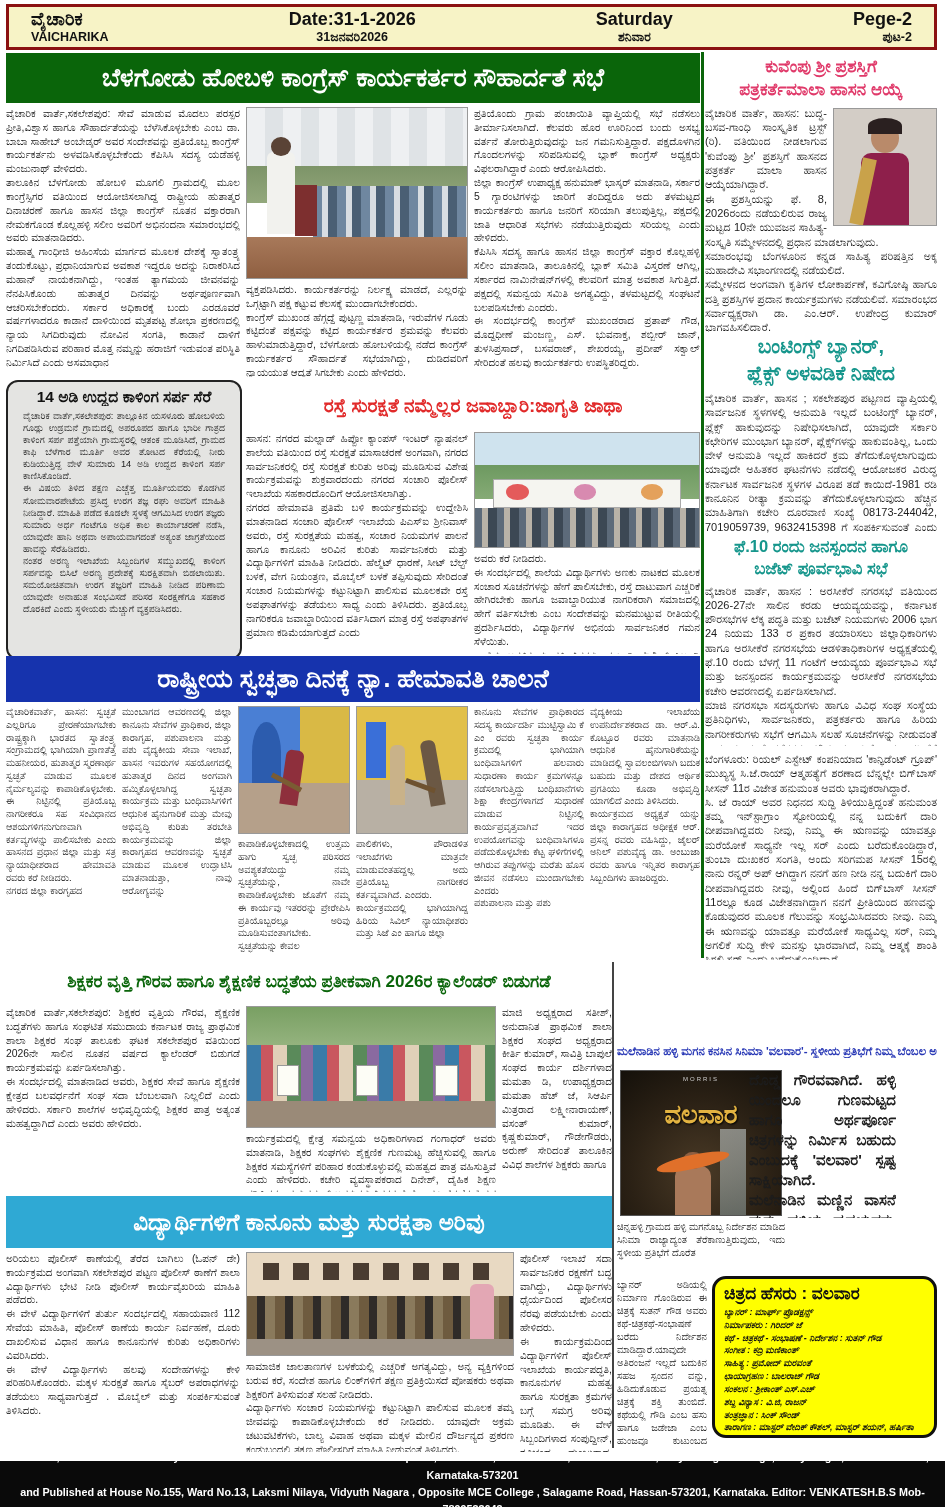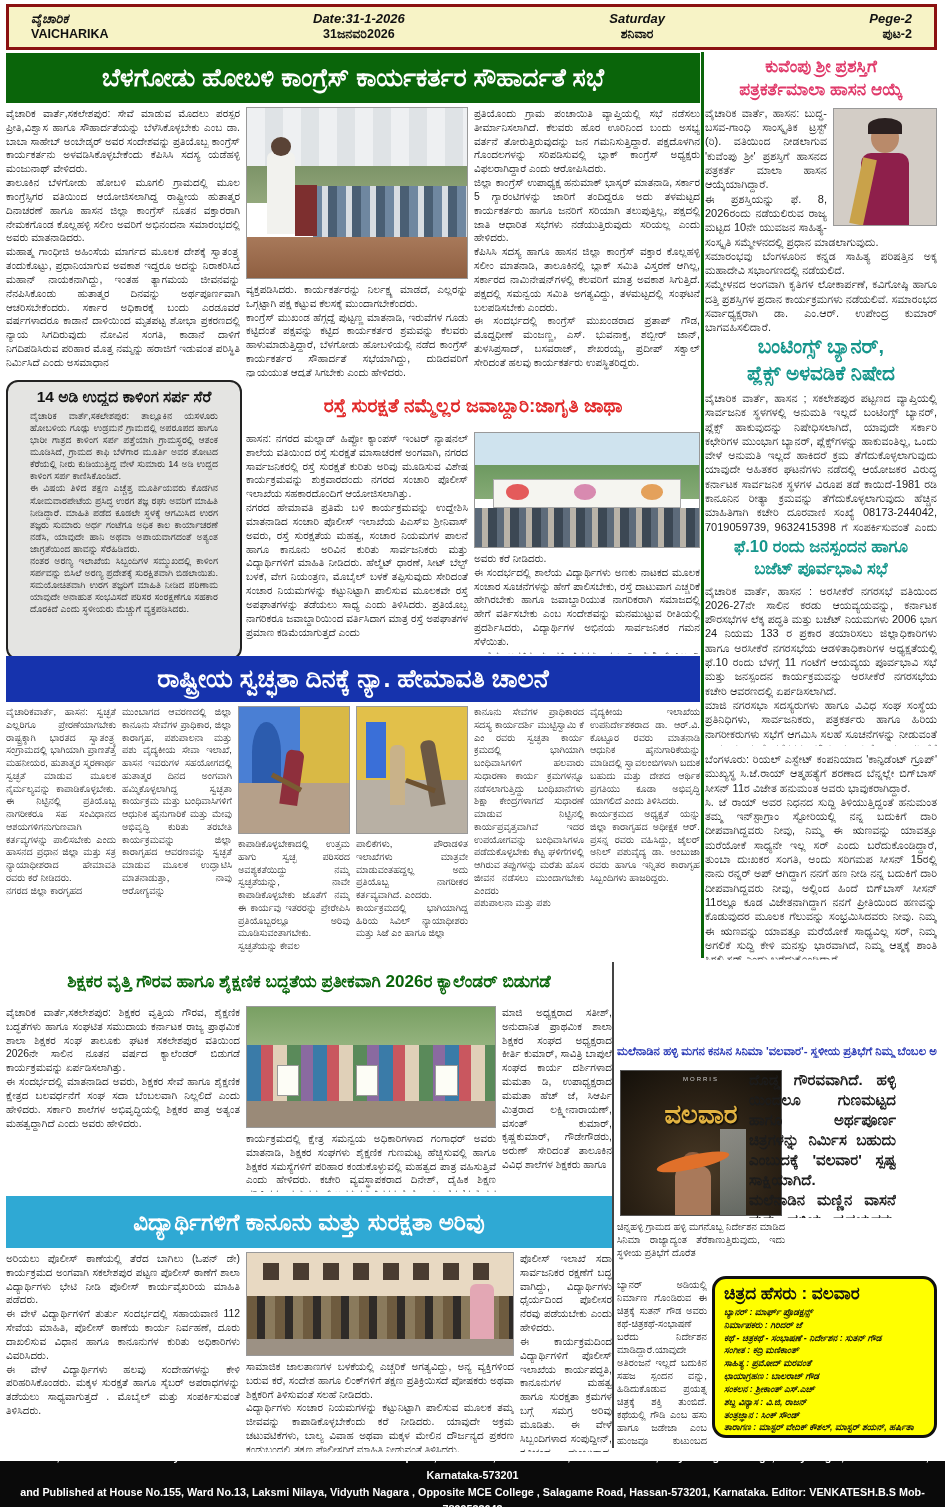--- a/index.html
+++ b/index.html
@@ -6,21 +6,21 @@
   body { background:#dddddd; font-family:"Liberation Sans", sans-serif; }
   .page { position:relative; width:945px; height:1507px; background:#ffffff; margin:0 auto; overflow:hidden; }
 
   
   .masthead { position:absolute; left:6px; top:4px; width:931px; height:46px;
     background:#f7f3c6; border:3px solid #8b1111; display:flex; align-items:center;
     justify-content:space-between; padding:0 22px; }
   .mh-cell { line-height:1.25; font-weight:bold; color:#111; font-size:13px; text-align:center; }
   .mh-cell.first { text-align:left; }
   .mh-cell.last { text-align:right; }
-  .mh-top { font-size:13px;font-style:italic; }
+  .mh-top { font-size:18px; }
   .mh-bot { font-size:12.5px; }
 
   .banner { position:absolute; display:flex; align-items:center; justify-content:center;
     color:#fff; font-weight:bold; white-space:nowrap; overflow:hidden; }
   .banner-green { left:6px; top:53px; width:694px; height:50px; background:#0a650a; font-size:25px; }
   .banner-blue  { left:6px; top:656px; width:694px; height:46px; background:#1633ad; font-size:25px; }
   .banner-cyan  { left:6px; top:1196px; width:606px; height:52px; background:#2fa9d4; font-size:23px; }
 
   .txt { font-size:10.4px; line-height:1.33; color:#1c1c1c; text-align:justify;
     white-space:pre-line; overflow:hidden; position:absolute; }
@@ -32,21 +32,21 @@
   
   .head-red { position:absolute; left:246px; top:384px; width:454px; height:44px; color:#e12a2a;
     font-weight:bold; font-size:19px; display:flex; align-items:center; justify-content:center;
     white-space:nowrap; overflow:hidden; }
   .head-green2 { position:absolute; left:6px; top:962px; width:606px; height:40px; color:#0a650a;
     font-weight:bold; font-size:17px; display:flex; align-items:center; justify-content:center;
     white-space:nowrap; overflow:hidden; }
 
   
   .kalinga-box { position:absolute; left:6px; top:380px; width:236px; height:280px;
-    background:#e4e4e2; border:2.5px solid #222; border-radius:12px; padding:6px 22px; overflow:hidden; }
+    background:#e4e4e2; border:2.5px solid #222; border-radius:12px; padding:6px 15px; overflow:hidden; }
   .kalinga-head { font-weight:bold; font-size:15.5px; color:#111; text-align:center; white-space:nowrap; overflow:hidden; }
   .kalinga-body { font-size:9.3px; line-height:1.3; text-align:justify; white-space:pre-line; color:#1c1c1c; margin-top:4px; }
 
   
   .rightcol { position:absolute; left:705px; top:52px; width:232px; height:908px; overflow:hidden; }
   .rc-art { position:absolute; left:0; width:232px; overflow:hidden; }
   .rc-head { font-weight:bold; text-align:center; line-height:1.35; white-space:pre-line; }
   .rc-body { font-size:11px; line-height:1.3; text-align:justify; white-space:pre-line; color:#1c1c1c; margin-top:4px; }
   .h-pink { color:#e03a6a; font-size:17px; }
   .h-teal { color:#16968c; font-size:20px; }

